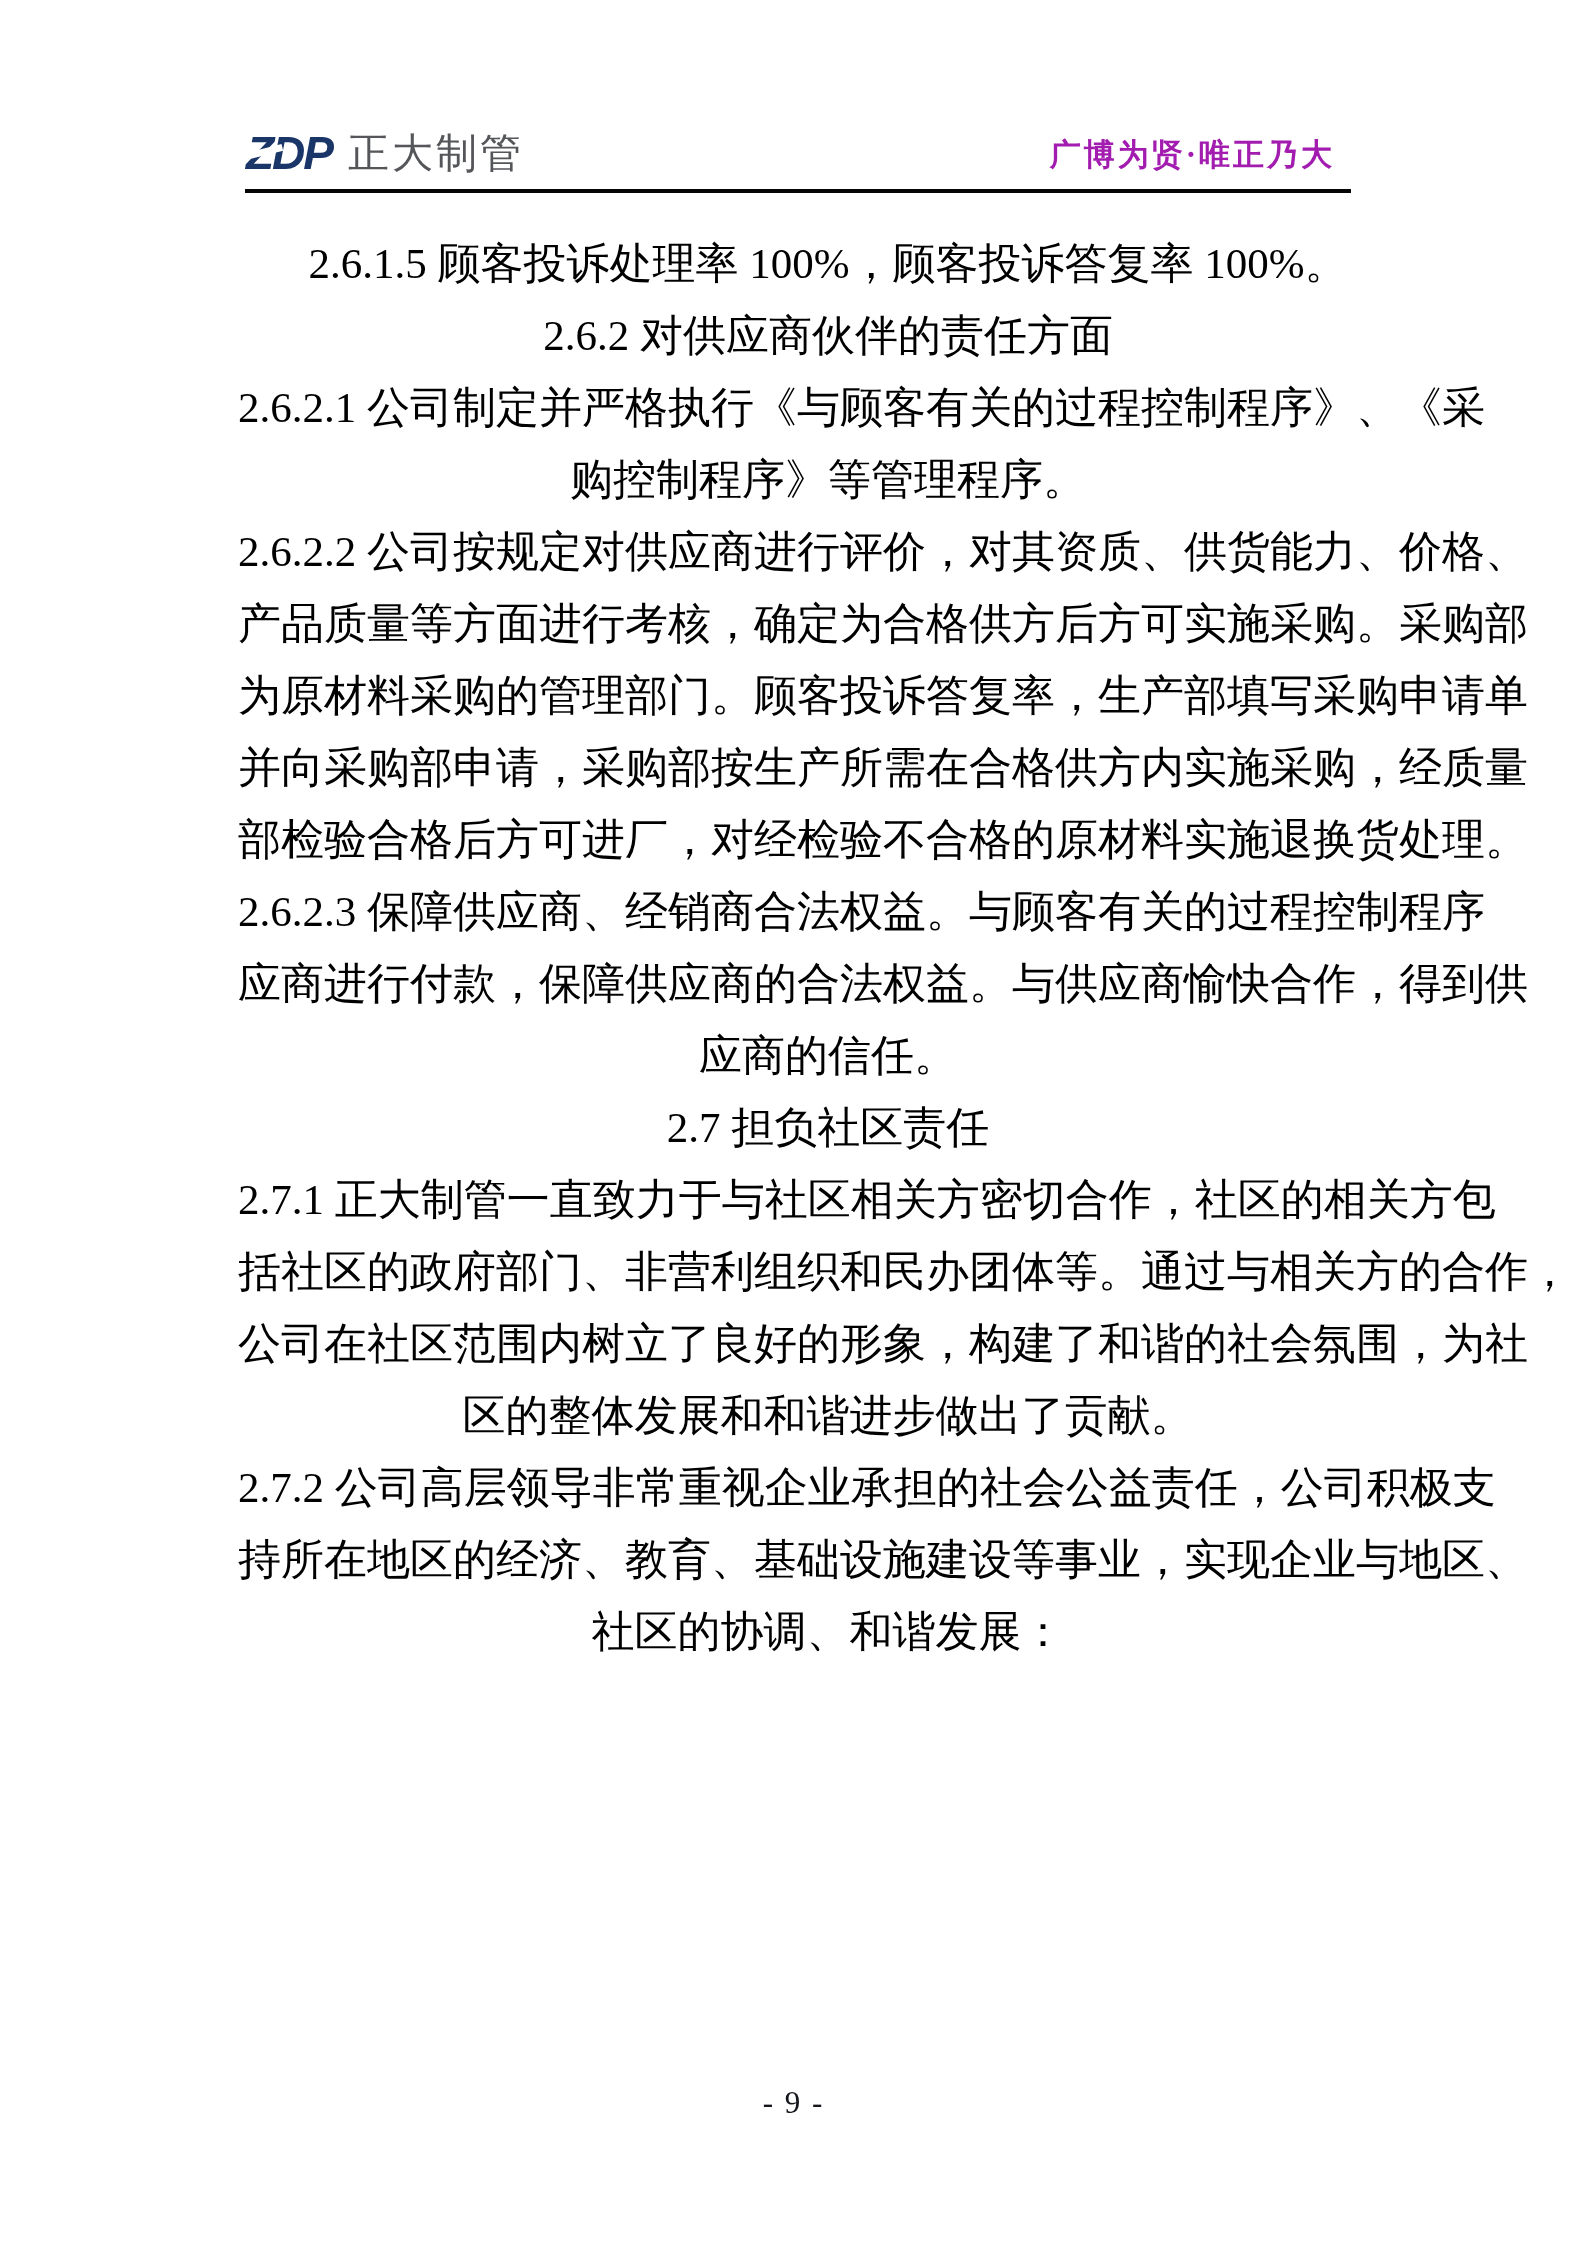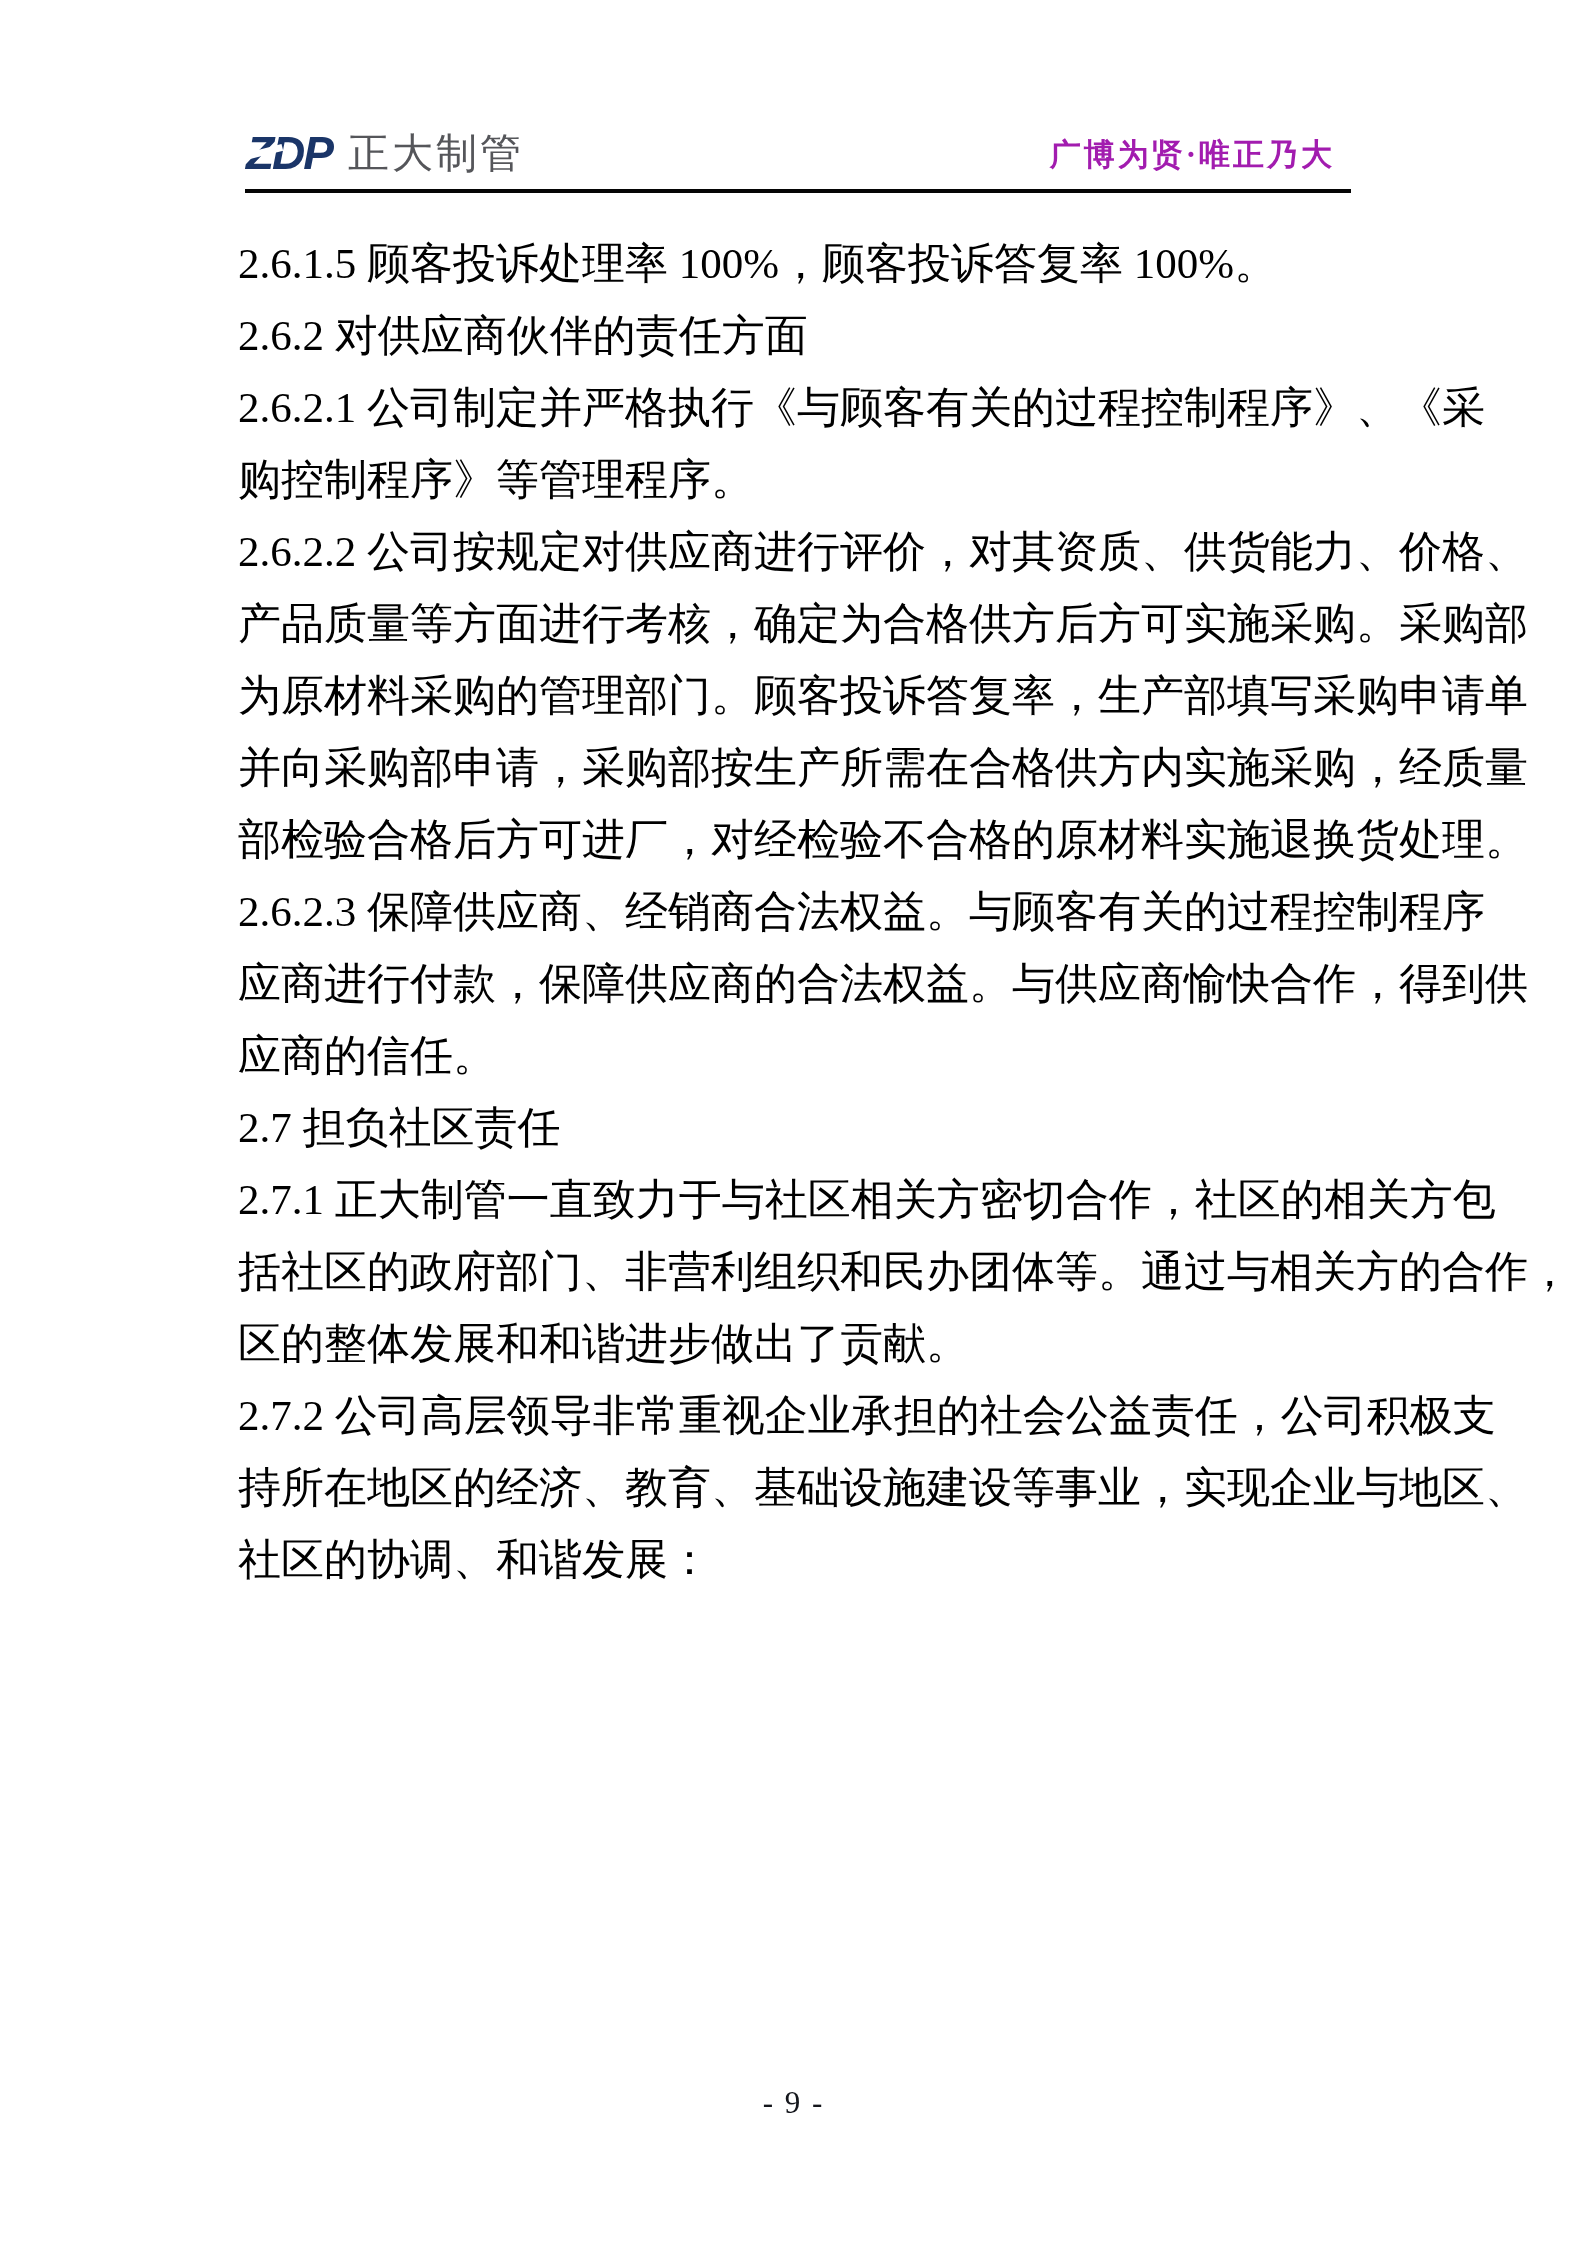--- a/index.html
+++ b/index.html
@@ -47,21 +47,21 @@
   }
   
   .body-text{
     position:absolute;left:238px;top:228px;
     width:1180px;
     font-size:43px;line-height:72px;
   }
   .text-line{
     height:72px;
     white-space:nowrap;
-    text-align:left;
+    text-align:center;
   }
   
   .page-num{
     position:absolute;left:0;right:0;top:2086px;
     text-align:center;
     font-size:31px;line-height:34px;
     letter-spacing:2px;
     color:#14161c;
   }
 </style>
@@ -91,20 +91,21 @@
     <div class="text-line">产品质量等方面进行考核，确定为合格供方后方可实施采购。采购部</div>
     <div class="text-line">为原材料采购的管理部门。顾客投诉答复率，生产部填写采购申请单</div>
     <div class="text-line">并向采购部申请，采购部按生产所需在合格供方内实施采购，经质量</div>
     <div class="text-line">部检验合格后方可进厂，对经检验不合格的原材料实施退换货处理。</div>
     <div class="text-line">2.6.2.3 保障供应商、经销商合法权益。与顾客有关的过程控制程序</div>
     <div class="text-line">应商进行付款，保障供应商的合法权益。与供应商愉快合作，得到供</div>
     <div class="text-line">应商的信任。</div>
     <div class="text-line">2.7 担负社区责任</div>
     <div class="text-line">2.7.1 正大制管一直致力于与社区相关方密切合作，社区的相关方包</div>
     <div class="text-line">括社区的政府部门、非营利组织和民办团体等。通过与相关方的合作，</div>
+    <div class="text-line">公司在社区范围内树立了良好的形象，构建了和谐的社会氛围，为社</div>
     <div class="text-line">区的整体发展和和谐进步做出了贡献。</div>
     <div class="text-line">2.7.2 公司高层领导非常重视企业承担的社会公益责任，公司积极支</div>
     <div class="text-line">持所在地区的经济、教育、基础设施建设等事业，实现企业与地区、</div>
     <div class="text-line">社区的协调、和谐发展：</div>
   </div>
 
   <div class="page-num">- 9 -</div>
 
 </div>
 

